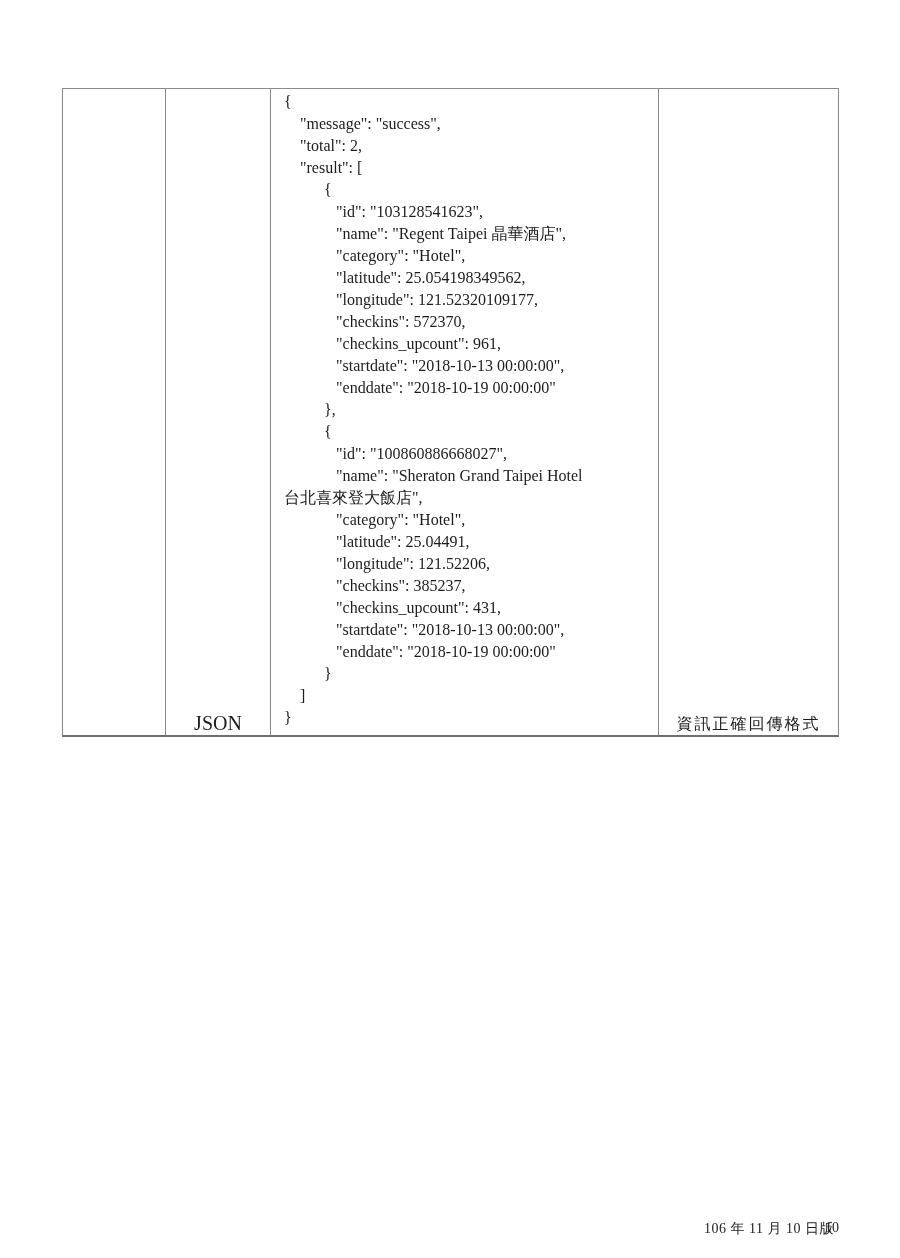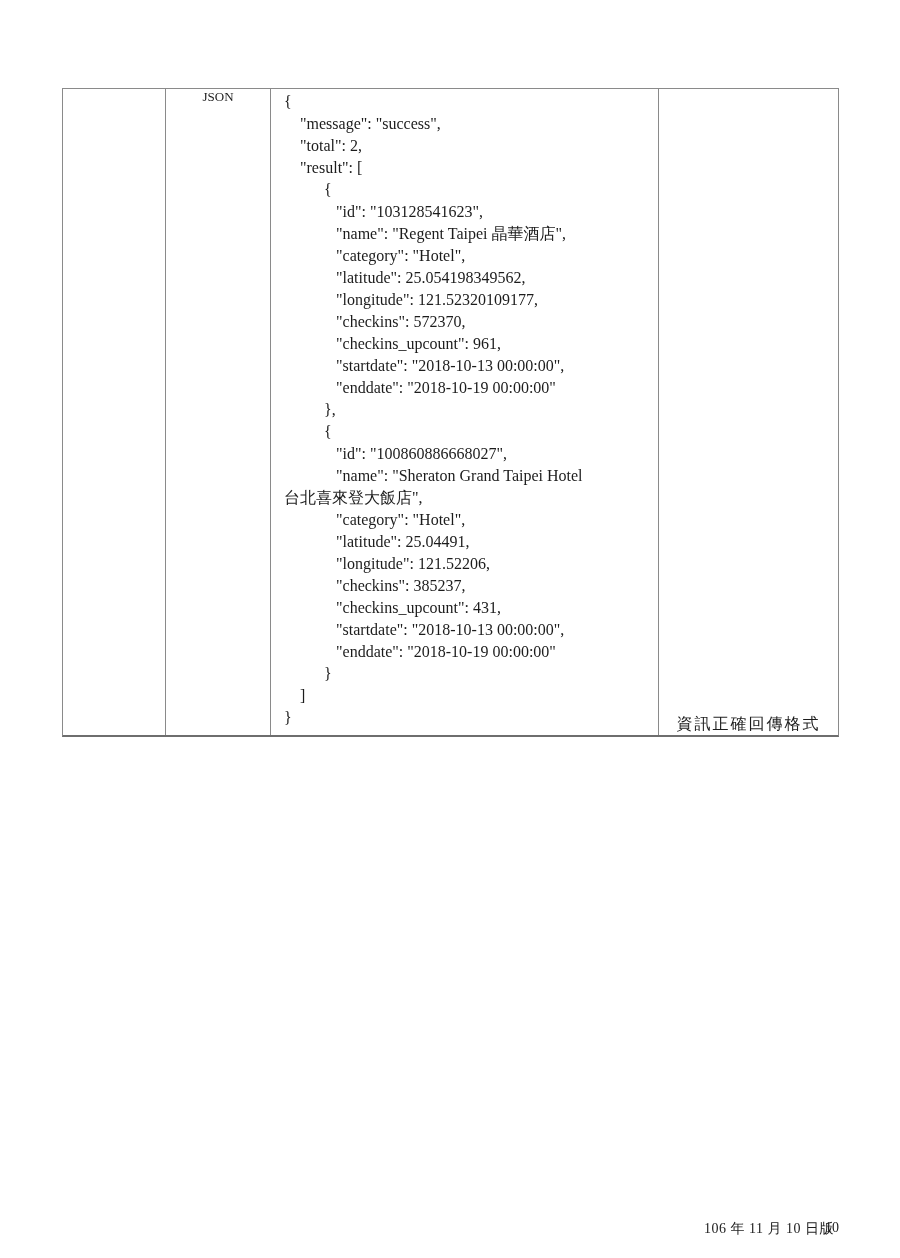--- a/index.html
+++ b/index.html
@@ -21,22 +21,22 @@
     background: #ffffff;
   }
   .cell {
     border-right: 1px solid #8a8a8a;
     height: 100%;
   }
   .cell:last-child { border-right: none; }
   .cell-blank  { width: 103px; }
   .cell-format {
     width: 105px;
-    display: flex; align-items: flex-start; justify-content: center;
-    font-size: 13px;
+    display: flex; align-items: flex-end; justify-content: center;
+    font-size: 20px;
   }
   .cell-code   { width: 388px; overflow: hidden; }
   .cell-desc   {
     flex: 1;
     display: flex; align-items: flex-end; justify-content: center;
     font-size: 16px;
     letter-spacing: 2px;
   }
   .code-block {
     white-space: pre;

